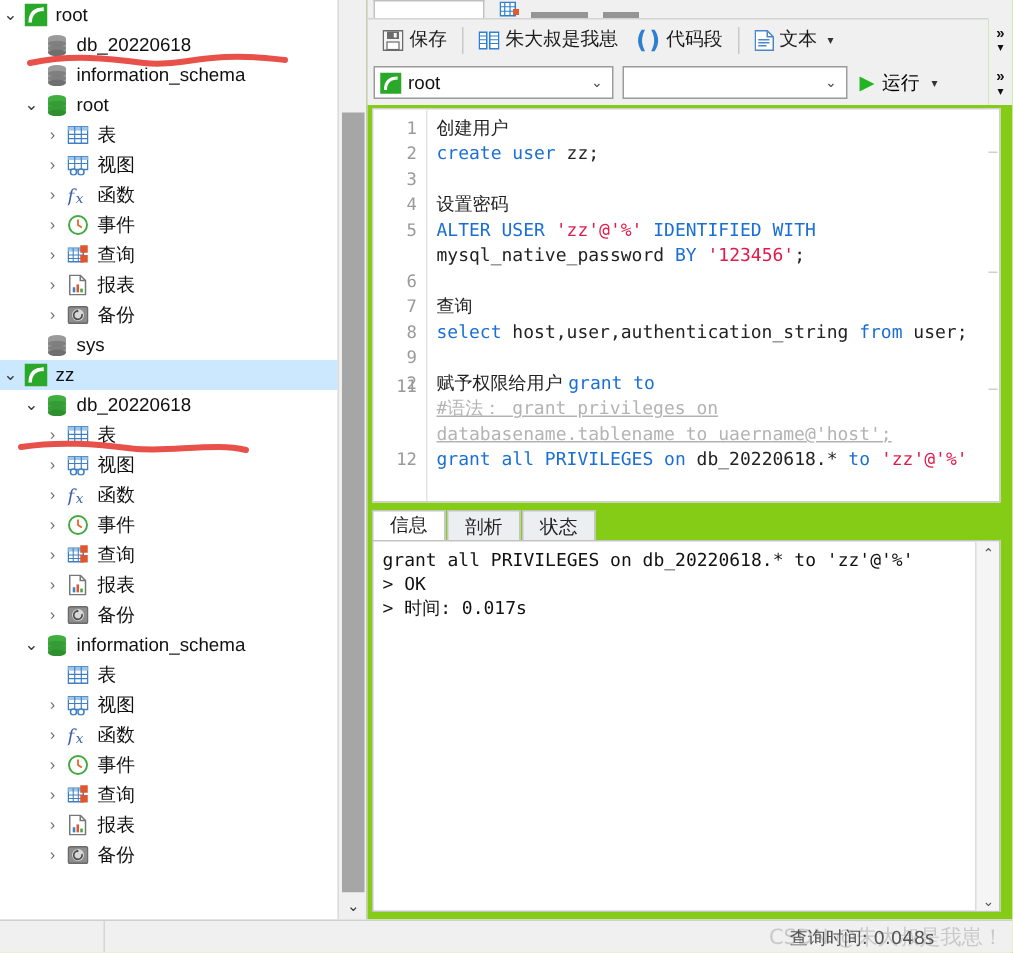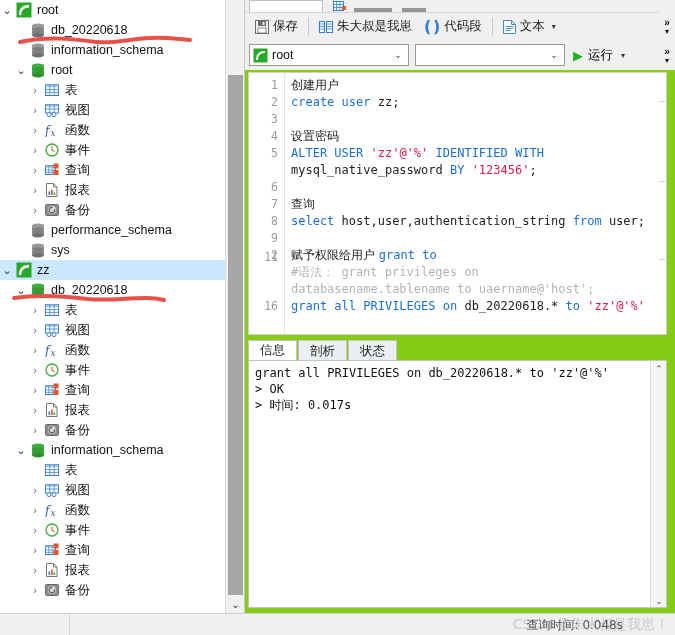--- a/index.html
+++ b/index.html
@@ -164,21 +164,21 @@
   }
   #code {
     position: absolute; left: 42px; top: 0; right: 10px;
     font-size: 12px;
     line-height: 17px;
     white-space: pre;
   }
   .cl { height: 17px; line-height: 17px; white-space: pre; }
   .kw { color: #1a6fd4; }
   .str { color: #e01b4c; }
-  .cmt { color: #b3b3b3; }
+  .cmt { color: #b3b3b3; text-decoration: underline; }
   .plain { color: #222; }
   .cjk-code { font-family: "DejaVu Sans", sans-serif; color: #222; }
   #ed-scroll {
     position: absolute; right: 0; top: 0; width: 8px; height: 100%;
     background: #fff;
   }
   .edtick { position:absolute; right:1px; width:6px; height:1px; background:#cfcfcf; }
 
   
   #result {
@@ -374,33 +374,20 @@
           <span class="twisty">›</span>
           <span class="nicon">
             <svg width="14" height="14" viewBox="0 0 14 14">
               <rect x="0.5" y="1.5" width="13" height="11" rx="1.4" fill="#8d8d8d" stroke="#6a6a6a"></rect>
               <circle cx="7" cy="7" r="4" fill="#d8d8d8"></circle>
               <path d="M7,4.3 A2.8,2.8 0 1 0 9.6,6.3" stroke="#4a4a4a" stroke-width="1.1" fill="none"></path>
               <path d="M6.2,3.2 L7.6,4.4 L6.2,5.4 Z" fill="#4a4a4a"></path>
             </svg>
           </span>
           <span class="nlabel cjk">备份</span>
-        </div>
-        <div class="node" style="padding-left: 14px;">
-          <span class="twisty"></span>
-          <span class="nicon">
-            <svg width="14" height="15" viewBox="0 0 14 15">
-              <ellipse cx="7" cy="2.6" rx="6" ry="2.2" fill="#9a9a9a"></ellipse>
-              <rect x="1" y="2.6" width="12" height="9.6" fill="#9a9a9a"></rect>
-              <ellipse cx="7" cy="12.2" rx="6" ry="2.2" fill="#6f6f6f"></ellipse>
-              <ellipse cx="7" cy="6" rx="6" ry="1.9" fill="#6f6f6f" opacity="0.6"></ellipse>
-              <ellipse cx="7" cy="9.2" rx="6" ry="1.9" fill="#6f6f6f" opacity="0.6"></ellipse>
-            </svg>
-          </span>
-          <span class="nlabel">performance_schema</span>
         </div>
         <div class="node" style="padding-left: 14px;">
           <span class="twisty"></span>
           <span class="nicon">
             <svg width="14" height="15" viewBox="0 0 14 15">
               <ellipse cx="7" cy="2.6" rx="6" ry="2.2" fill="#9a9a9a"></ellipse>
               <rect x="1" y="2.6" width="12" height="9.6" fill="#9a9a9a"></rect>
               <ellipse cx="7" cy="12.2" rx="6" ry="2.2" fill="#6f6f6f"></ellipse>
               <ellipse cx="7" cy="6" rx="6" ry="1.9" fill="#6f6f6f" opacity="0.6"></ellipse>
               <ellipse cx="7" cy="9.2" rx="6" ry="1.9" fill="#6f6f6f" opacity="0.6"></ellipse>
@@ -727,21 +714,21 @@
           <div class="lnum" style="top: 21px;">2</div>
           <div class="lnum" style="top: 38px;">3</div>
           <div class="lnum" style="top: 55px;">4</div>
           <div class="lnum" style="top: 72px;">5</div>
           <div class="lnum" style="top: 106px;">6</div>
           <div class="lnum" style="top: 123px;">7</div>
           <div class="lnum" style="top: 140px;">8</div>
           <div class="lnum" style="top: 157px;">9</div>
           <div class="lnum" style="top: 174px;">2</div>
           <div class="lnum" style="top: 176px;">11</div>
-          <div class="lnum" style="top: 225px;">16</div>
+          <div class="lnum" style="top: 225px;">12</div>
         </div>
       <div id="code"><div class="cl" style="position: absolute; top: 4px; left: 0px;"><span class="cjk-code">创建用户</span></div><div class="cl" style="position: absolute; top: 21px; left: 0px;"><span class="kw">create user</span><span class="plain"> zz;</span></div><div class="cl" style="position: absolute; top: 38px; left: 0px;">&nbsp;</div><div class="cl" style="position: absolute; top: 55px; left: 0px;"><span class="cjk-code">设置密码</span></div><div class="cl" style="position: absolute; top: 72px; left: 0px;"><span class="kw">ALTER USER </span><span class="str">'zz'@'%'</span><span class="kw"> IDENTIFIED WITH</span></div><div class="cl" style="position: absolute; top: 89px; left: 0px;"><span class="plain">mysql_native_password </span><span class="kw">BY </span><span class="str">'123456'</span><span class="plain">;</span></div><div class="cl" style="position: absolute; top: 106px; left: 0px;">&nbsp;</div><div class="cl" style="position: absolute; top: 123px; left: 0px;"><span class="cjk-code">查询</span></div><div class="cl" style="position: absolute; top: 140px; left: 0px;"><span class="kw">select </span><span class="plain">host,user,authentication_string </span><span class="kw">from </span><span class="plain">user;</span></div><div class="cl" style="position: absolute; top: 157px; left: 0px;">&nbsp;</div><div class="cl" style="position: absolute; top: 174px; left: 0px;"><span class="cjk-code">赋予权限给用户 </span><span class="kw">grant to</span></div><div class="cl" style="position: absolute; top: 191px; left: 0px;"><span class="cmt">#语法： grant privileges on</span></div><div class="cl" style="position: absolute; top: 208px; left: 0px;"><span class="cmt">databasename.tablename to uaername@'host';</span></div><div class="cl" style="position: absolute; top: 225px; left: 0px;"><span class="kw">grant all PRIVILEGES </span><span class="kw">on </span><span class="plain">db_20220618.* </span><span class="kw">to </span><span class="str">'zz'@'%'</span></div></div>
       <div id="ed-scroll">
         <div class="edtick" style="top:28px;"></div>
         <div class="edtick" style="top:108px;"></div>
         <div class="edtick" style="top:186px;"></div>
       </div>
     </div>
 
     <div id="result">

